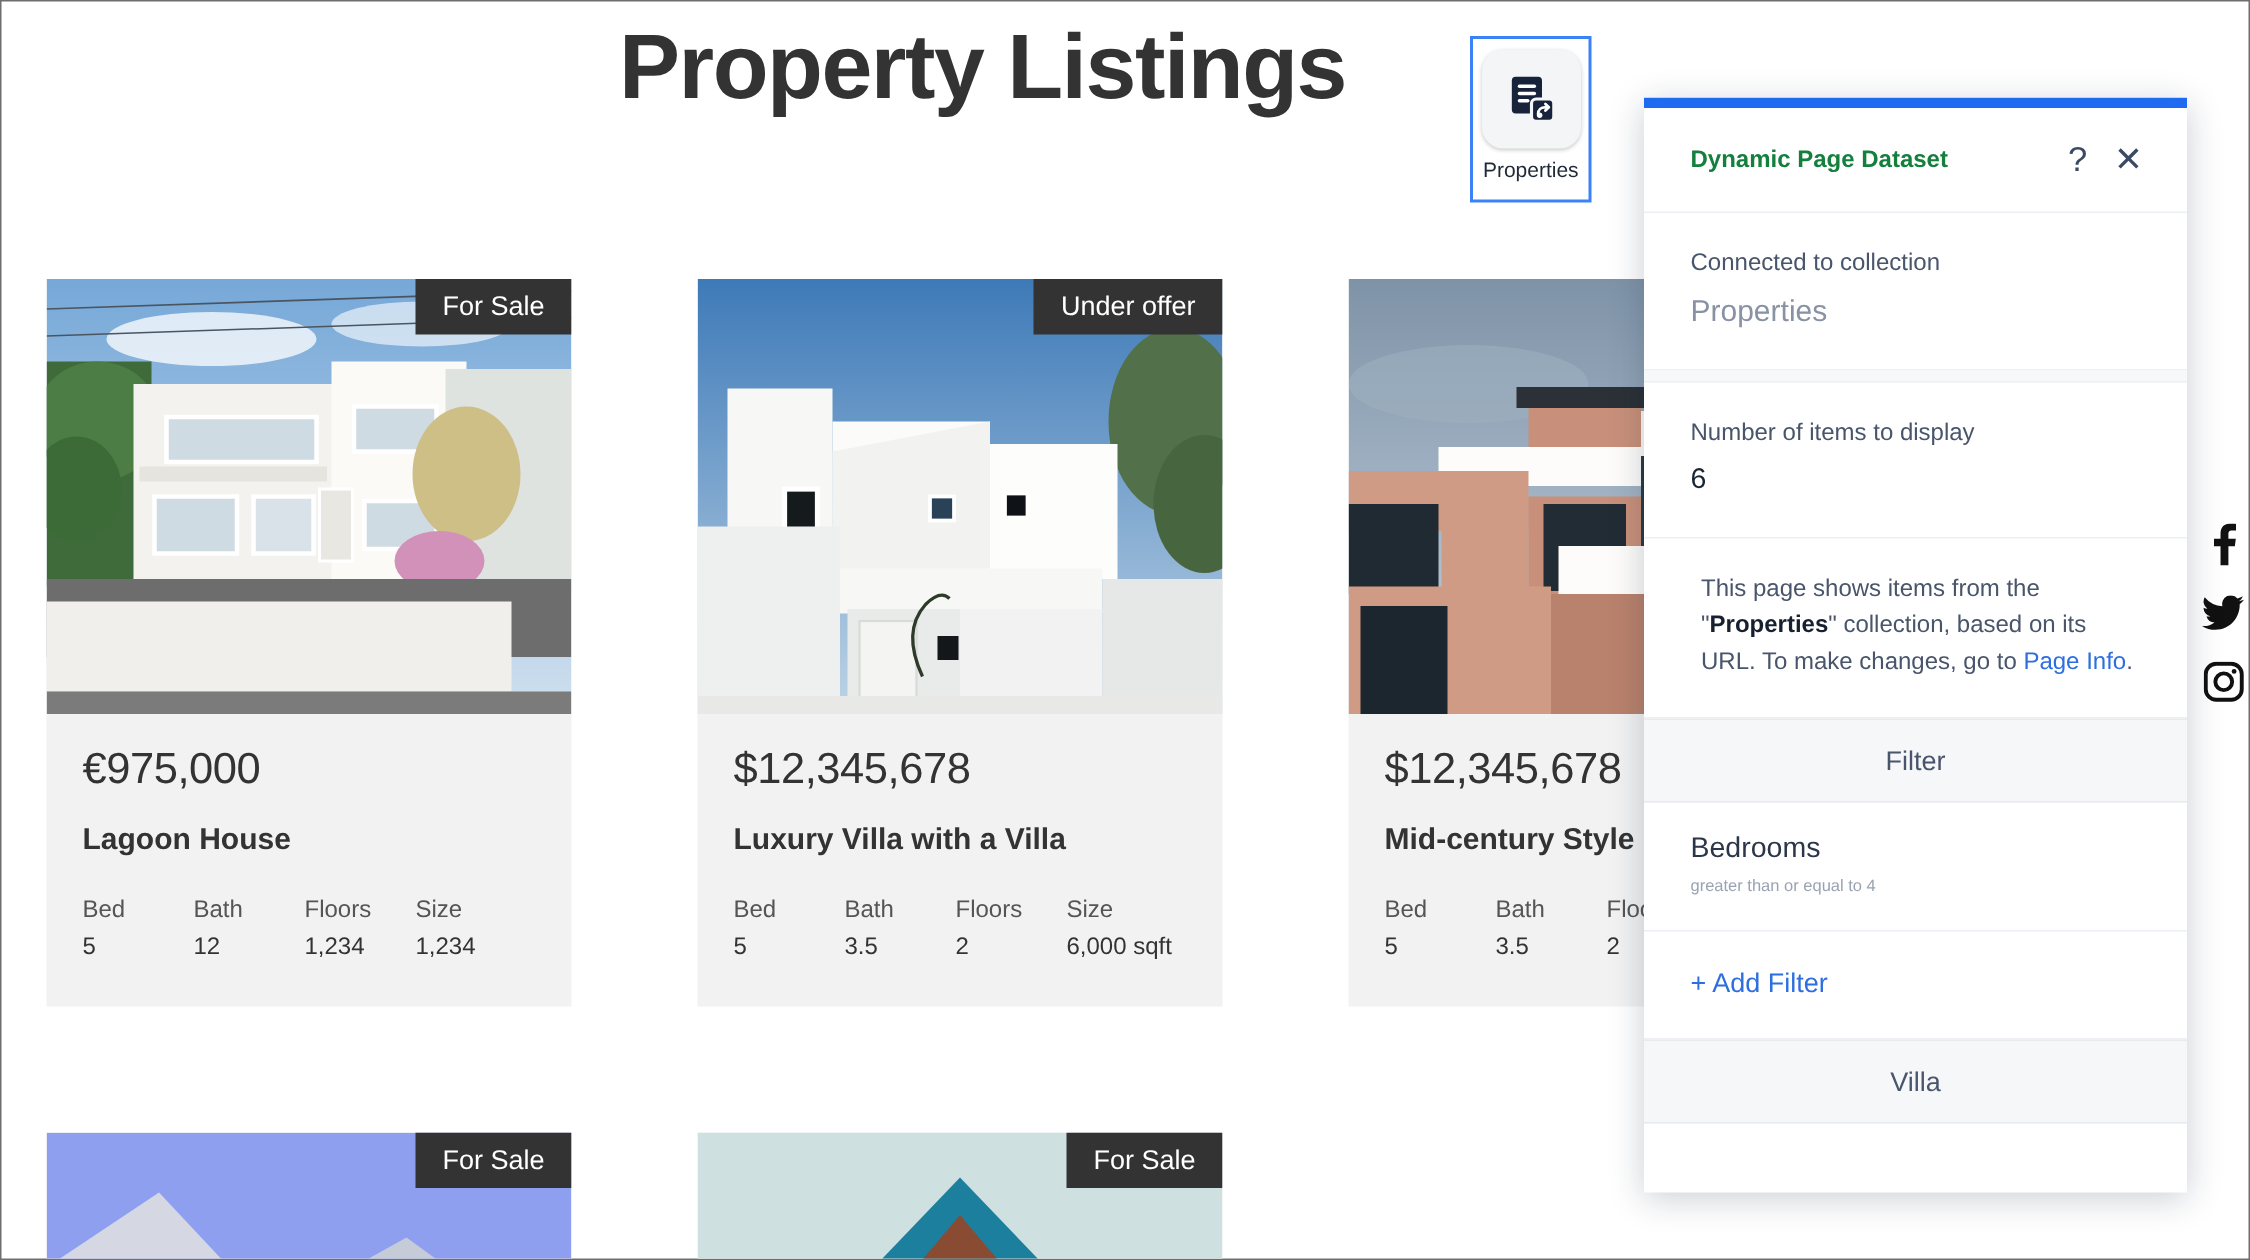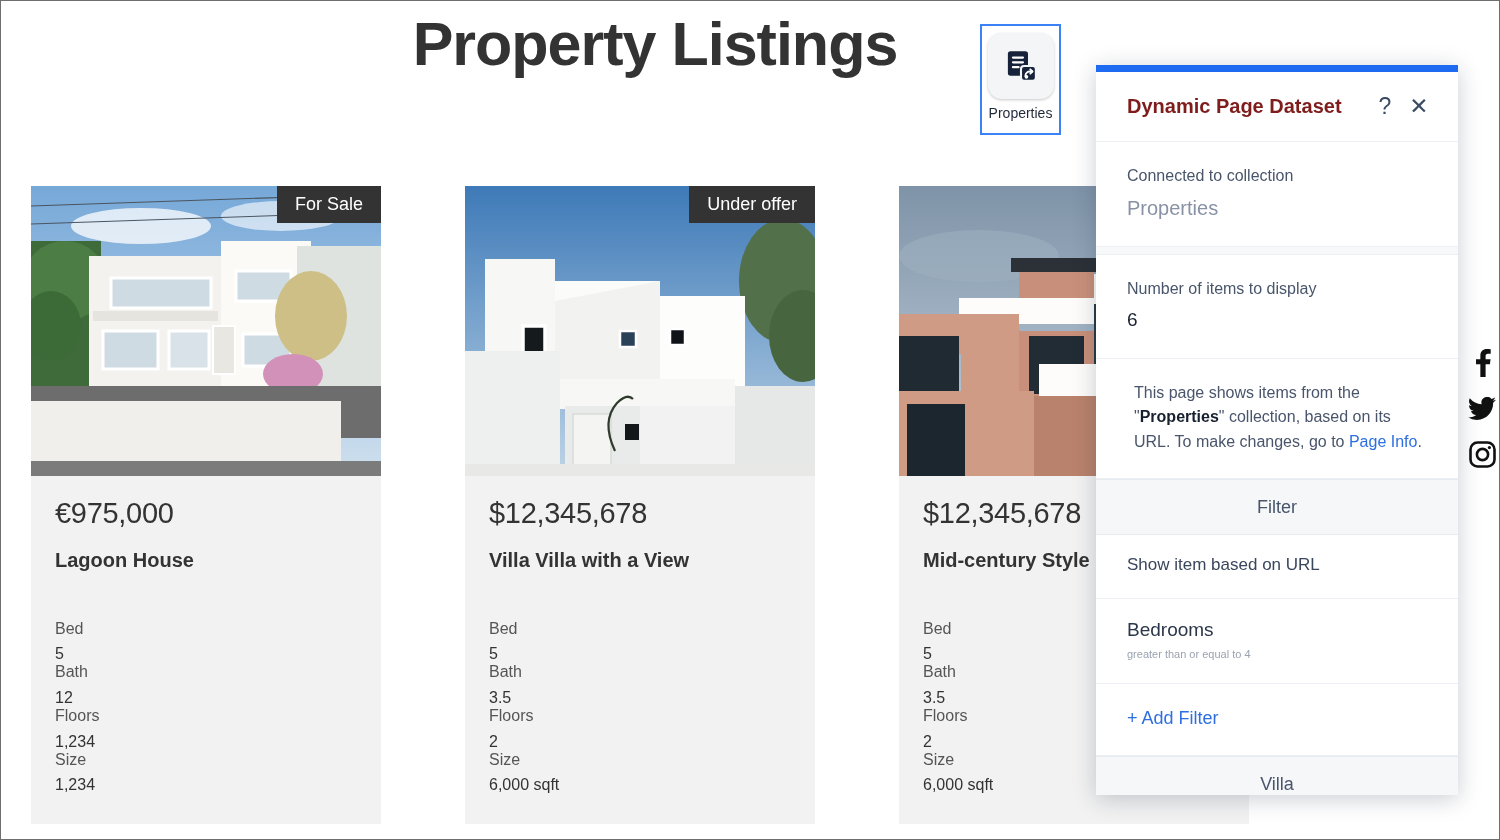--- a/index.html
+++ b/index.html
@@ -109,24 +109,23 @@
     line-height: 1.1;
   }
   .card-name {
     margin-top: 19px;
     font-size: 20px;
     font-weight: bold;
     color: #333333;
     white-space: nowrap;
   }
   .card-specs {
-    margin-top: 48px;
+    margin-top: 26px;
     display: flex;
     gap: 0;
-    flex-direction: column;
   }
   .spec { width: 74px; }
   .spec:last-child { width: auto; }
   .spec-label { font-size: 16px; color: #555555; line-height: 1.1; }
   .spec-value { font-size: 16px; color: #333333; margin-top: 8px; white-space: nowrap; }
 
   
   .social-rail {
     position: absolute;
     right: 0px;
@@ -153,23 +152,23 @@
   .panel-topbar { height: 7px; background: #1e6bf1; }
   .panel-header {
     height: 70px;
     display: flex;
     align-items: center;
     padding: 0 22px 0 31px;
     border-bottom: 1px solid #eceff3;
   }
   .panel-title {
     flex: 1;
-    font-size: 20px;
+    font-size: 16px;
     font-weight: bold;
-    color: #7f1d1d;
+    color: #15803d;
   }
   .panel-hdr-btn {
     width: 34px;
     height: 34px;
     display: flex;
     align-items: center;
     justify-content: center;
     color: #3b4a63;
     font-size: 23px;
     cursor: pointer;
@@ -333,21 +332,21 @@
           <rect x="160" y="238" width="14" height="16" fill="#131719"></rect>
           <path d="M150 265 q-14 -30 2 -48 q10 -10 16 -4" stroke="#2e3a2a" stroke-width="2.2" fill="none"></path>
           <rect x="175" y="220" width="95" height="70" fill="#f1f2f1"></rect>
           <rect x="270" y="200" width="80" height="90" fill="#e6e8e8"></rect>
           <rect x="0" y="278" width="350" height="12" fill="#e8e9e7"></rect>
         </svg>
         <div class="card-badge">Under offer</div>
       </div>
       <div class="card-body">
         <div class="card-price">$12,345,678</div>
-        <div class="card-name">Villa Villa with a View</div>
+        <div class="card-name">Luxury Villa with a Villa</div>
         <div class="card-specs">
           <div class="spec">
             <div class="spec-label">Bed</div>
             <div class="spec-value">5</div>
           </div>
           <div class="spec">
             <div class="spec-label">Bath</div>
             <div class="spec-value">3.5</div>
           </div>
           <div class="spec">
@@ -484,23 +483,20 @@
       <div class="row-label">Number of items to display</div>
       <div class="row-value-dark">6</div>
     </div>
 
     <div class="panel-note">
       <span>This page shows items from the "</span><b>Properties</b><span>" collection, based on its URL. To make changes, go to </span><span class="link">Page Info</span><span>.</span>
     </div>
 
     <div class="section-head">Filter</div>
 
-    <div class="panel-item">
-      <div class="item-title">Show item based on URL</div>
-    </div>
 
     <div class="panel-item">
       <div class="item-title strong">Bedrooms</div>
       <div class="item-sub">greater than or equal to 4</div>
     </div>
 
     <div class="add-filter">+ Add Filter</div>
 
     <div class="section-head">Villa</div>
   </div>

